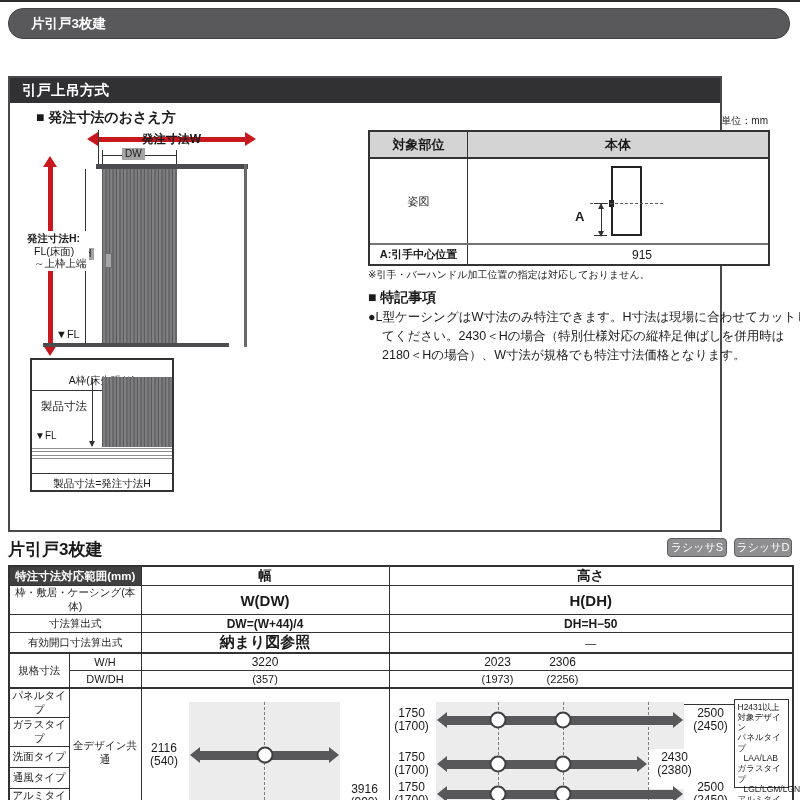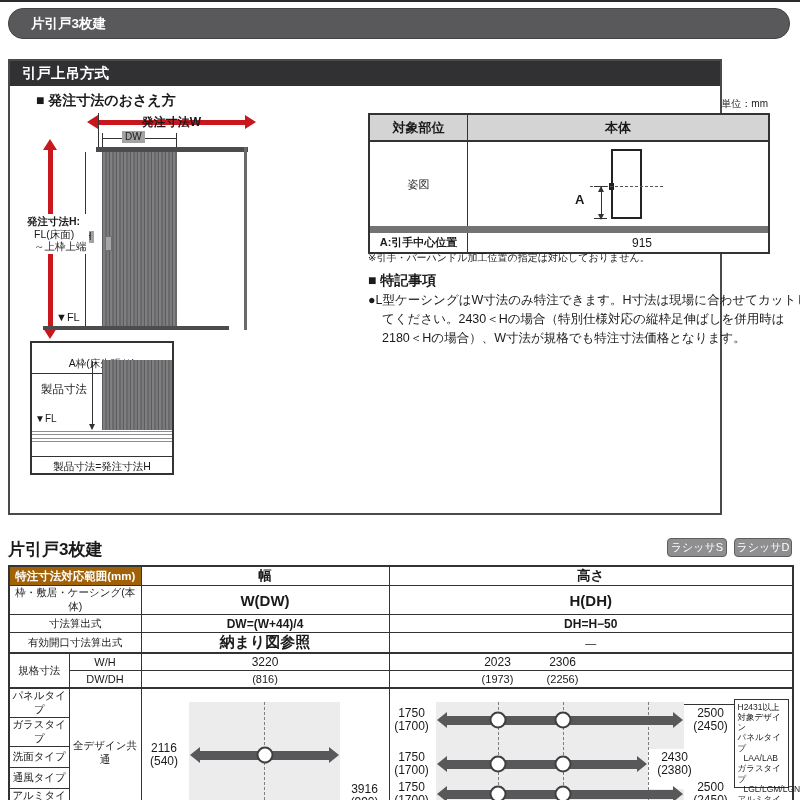--- a/index.html
+++ b/index.html
@@ -9,21 +9,21 @@
 
   
   .topline{position:absolute;left:0;top:0;width:800px;height:2px;background:#2b2b2b;}
   .topbar{position:absolute;left:8px;top:8px;width:782px;height:31px;background:#59595b;
           border:1px solid #434345;border-radius:15px;box-sizing:border-box;
           display:flex;align-items:center;justify-content:space-between;padding:0 22px;}
   .topbar .t1{font-size:17px;font-weight:bold;color:#fff;letter-spacing:1px;}
   .topbar .t2{font-size:13.5px;font-weight:bold;color:#fff;}
 
   
-  .sec1{position:absolute;left:8px;top:59px;width:714px;height:456px;border:2px solid #4a4a4c;
+  .sec1{position:absolute;left:8px;top:76px;width:714px;height:456px;border:2px solid #4a4a4c;
         box-sizing:border-box;background:#fff;}
   .sec1head{height:25px;background:#313133;color:#fff;font-size:14.5px;font-weight:bold;
             line-height:25px;padding-left:12px;}
   .bh{font-size:14px;font-weight:bold;}
 
   .wood{background:#757577;
         background-image:repeating-linear-gradient(90deg,rgba(0,0,0,.22) 0 1px,rgba(255,255,255,.07) 1px 3px,rgba(0,0,0,.10) 3px 5px,rgba(255,255,255,.03) 5px 7px);}
 
   
   .rah{position:absolute;height:5px;background:#c9171e;}
@@ -49,42 +49,42 @@
             text-align:center;font-size:10.5px;padding-top:3px;box-sizing:border-box;}
   .hatch{position:absolute;background:repeating-linear-gradient(180deg,#8e8e8e 0 1px,transparent 1px 3.5px);}
   .dimarrow-down::after{content:"";position:absolute;bottom:-1px;left:-3px;
       border:3.5px solid transparent;border-bottom:0;border-top:6px solid #333;}
 
   
   .ptable{position:absolute;left:358px;top:52px;width:402px;border:2px solid #333;box-sizing:border-box;background:#fff;}
   .prow{display:flex;}
   .phead{height:25px;background:#d4d4d5;border-bottom:2px solid #333;font-weight:bold;font-size:13px;}
   .pbody{height:84px;position:relative;}
-  .pfoot{height:19px;border-top:7px solid #737373;gap:48px;}
+  .pfoot{height:19px;border-top:2px solid #737373;gap:48px;}
   .pc1{width:98px;border-right:1px solid #333;display:flex;align-items:center;justify-content:center;box-sizing:border-box;}
   .pc2{flex:1;display:flex;align-items:center;justify-content:center;position:relative;}
   .doorrect{position:absolute;border:2px solid #222;background:#fff;box-sizing:border-box;}
   .dimv{position:absolute;width:1px;background:#333;}
   .dimv::before{content:"";position:absolute;top:-1px;left:-3px;border:3.5px solid transparent;border-top:0;border-bottom:6px solid #333;}
   .dimv::after{content:"";position:absolute;bottom:-1px;left:-3px;border:3.5px solid transparent;border-bottom:0;border-top:6px solid #333;}
   .dashdot{position:absolute;border-top:1px dashed #555;}
 
   .smalltext{font-size:10px;}
   .notes{font-size:12.5px;line-height:19px;padding-left:14px;text-indent:-14px;}
 
   
   .sec2title{position:absolute;left:8px;top:538px;font-size:17px;font-weight:bold;}
   .badge{position:absolute;top:538px;height:19px;background:#8f8f91;border:1px solid #5e5e60;
          border-radius:4px;color:#fff;font-size:11px;display:flex;align-items:center;justify-content:center;box-sizing:border-box;}
 
   table.spec{position:absolute;left:8px;top:565px;width:784px;border-collapse:collapse;
              table-layout:fixed;font-size:11px;}
   table.spec{border:2px solid #333;}
   table.spec td{border:1px solid #333;text-align:center;vertical-align:middle;padding:0;position:relative;}
-  td.dark{background:#a16207;color:#fff;font-weight:bold;font-size:11.5px;}
+  td.dark{background:#404040;color:#fff;font-weight:bold;font-size:11.5px;}
   td.dbl{border-left:4px double #333;}
   tr.thick td{border-top:2px solid #333;}
   .hb{font-weight:bold;font-size:13.5px;}
   .b15{font-weight:bold;font-size:15px;}
   .b12{font-weight:bold;font-size:12px;}
   .sm{font-size:10.5px;}
   .posnum{position:absolute;top:50%;transform:translate(-50%,-50%);font-size:12px;}
   .dwrap{position:relative;width:100%;height:103px;}
   .band{position:absolute;background:#ececed;}
   .vdash{position:absolute;top:0;height:103px;border-left:1px dashed #7d7d7d;}
@@ -228,21 +228,21 @@
       <td class="sm" rowspan="2">規格寸法</td>
       <td>W/H</td>
       <td style="font-size:12px">3220</td>
       <td class="dbl">
         <span class="posnum" style="left:108px">2023</span>
         <span class="posnum" style="left:173px">2306</span>
       </td>
     </tr>
     <tr style="height:18px">
       <td>DW/DH</td>
-      <td>(816)</td>
+      <td>(357)</td>
       <td class="dbl">
         <span class="posnum" style="left:108px;font-size:11px">(1973)</span>
         <span class="posnum" style="left:173px;font-size:11px">(2256)</span>
       </td>
     </tr>
     <tr class="thick" style="height:21px">
       <td class="sm">パネルタイプ</td>
       <td class="sm" rowspan="5">全デザイン共通</td>
       <td rowspan="5">
         <div class="dwrap">

